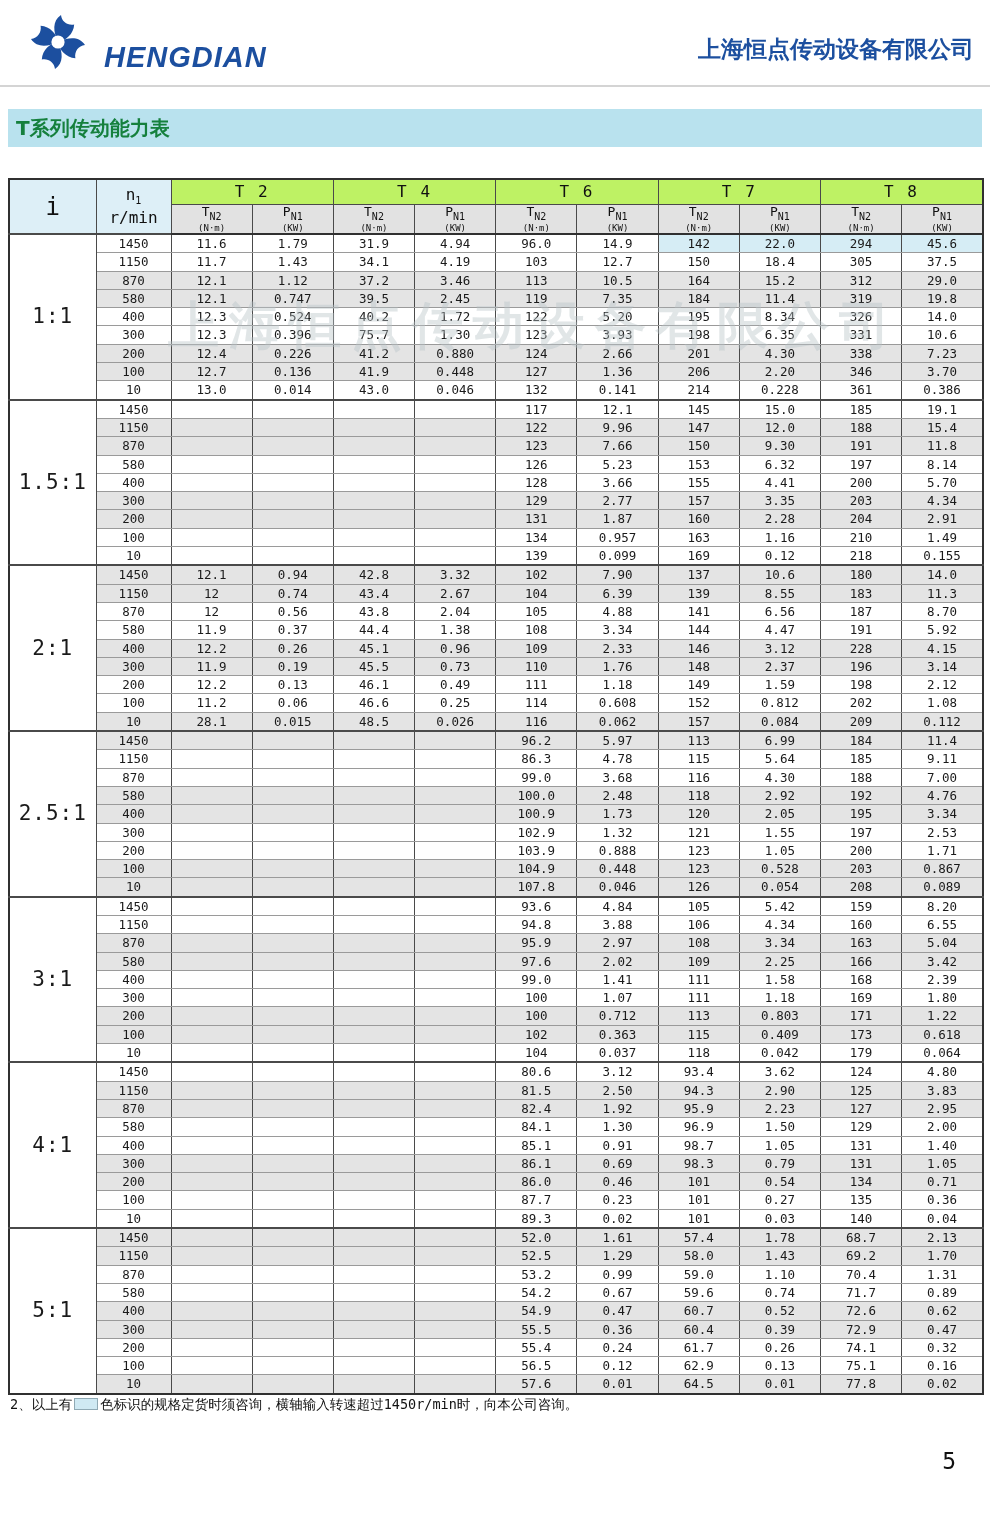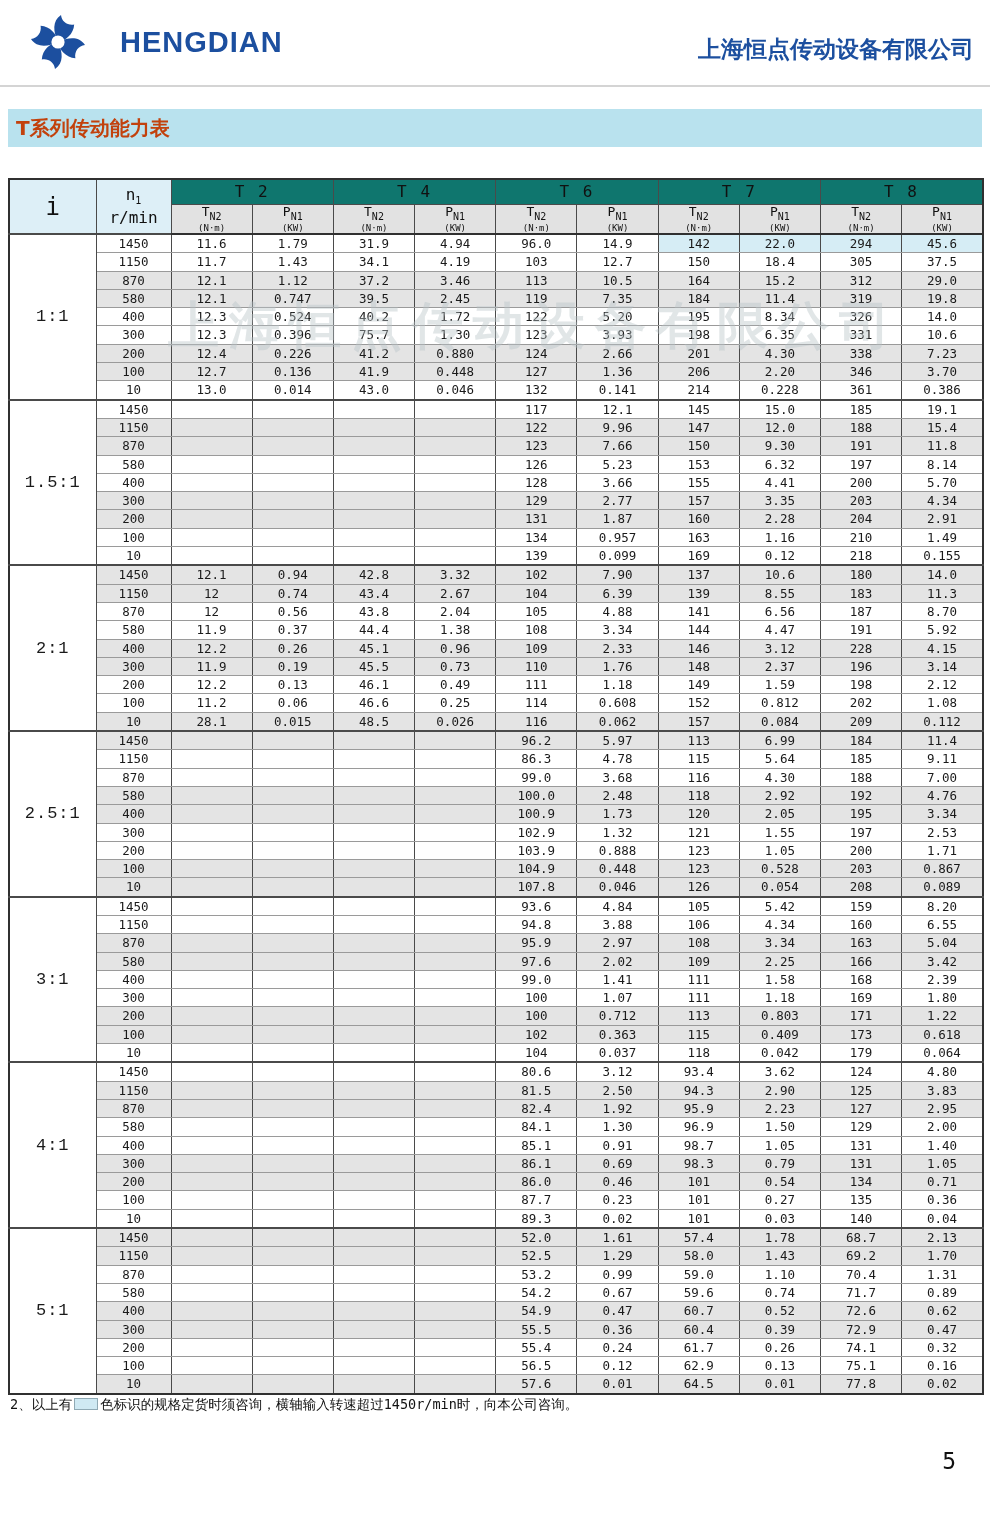--- a/index.html
+++ b/index.html
@@ -3,50 +3,50 @@
 <meta charset="utf-8">
 <style>
   * { box-sizing: border-box; }
   html,body { margin:0; padding:0; background:#ffffff; }
   .page {
     position:relative; width:990px; height:1513px; background:#fff; overflow:hidden;
     font-family:"DejaVu Sans","Liberation Sans",sans-serif; color:#111;
   }
   
   .hdr { position:absolute; top:0; left:0; width:990px; height:86px; }
-  .logo { position:absolute; left:28px; top:10px; display:flex; align-items:center; gap:32px; }
+  .logo { position:absolute; left:28px; top:10px; display:flex; align-items:flex-end; gap:16px;font-style:italic; }
   .logo svg { width:60px; height:64px; }
   .logo-text { font-size:29px; font-weight:600; letter-spacing:1px; color:#1c4f9f;
                font-family:"Liberation Sans","DejaVu Sans",sans-serif; }
   .company { position:absolute; right:16px; top:34px; font-size:23px; font-weight:bold; color:#1c4f9f; }
   .hdr-line { position:absolute; top:85px; left:0; width:990px; height:2px; background:#d4d4d4; }
   
   .banner { position:absolute; top:109px; left:8px; width:974px; height:38px; background:#b9e2ee;
-            font-size:20px; font-weight:bold; color:#c2410c; line-height:38px; padding-left:8px; }
+            font-size:20px; font-weight:bold; color:#15803d; line-height:38px; padding-left:8px; }
   
   .tablewrap { position:absolute; top:178px; left:8px; width:974px; }
   table.cap { border-collapse:collapse; width:974px; table-layout:fixed; border:2px solid #303030; }
   .cap th, .cap td { border-left:1px solid #4a4a4a; border-right:1px solid #4a4a4a;
                      padding:0; text-align:center; vertical-align:middle; overflow:hidden;
                      font-family:"DejaVu Sans Mono","Liberation Mono",monospace; }
   .cap thead th { border-top:1px solid #4a4a4a; border-bottom:1px solid #4a4a4a; font-weight:normal; }
   .cap thead tr.subrow th { border-bottom:2px solid #303030; }
   .i-h   { background:#ddeff7; font-size:24px; }
   .n1-h  { background:#ddeff7; font-size:16px; line-height:1.25; }
   .n1-h sub { font-size:10px; }
-  .g-h   { background:#0f766e; font-size:16px; height:25px; letter-spacing:2px; }
+  .g-h   { background:#bef264; font-size:16px; height:25px; letter-spacing:2px; }
   .sub-h { background:#e2e2e2; height:30px; font-size:13px; line-height:1; }
   .sub-h sub { font-size:10px; }
   .sub-h .unit { font-size:9px; margin-top:2px; letter-spacing:0; }
   .cap tbody td { height:17.3px; line-height:17.3px; font-size:12.5px; color:#1a1a1a;
                   border-top:1px solid #9a9a9a; border-bottom:1px solid #9a9a9a; background:#fff; }
   .cap tbody tr.sh td { background:#e4e4e4; }
   .cap tbody td.blank { background:#fff; }
   .cap tbody td.hl { background:#d6edf5; }
-  .cap tbody td.ratio { background:#fff !important; font-size:17px; letter-spacing:1px;font-family:Liberation Mono, monospace; }
+  .cap tbody td.ratio { background:#fff !important; font-size:21px; letter-spacing:1px; }
   .cap tbody tr.bs td { border-top:2px solid #4a4a4a; }
   
   .wm { position:absolute; top:114px; left:160px; z-index:5; pointer-events:none;
         font-size:51px; font-weight:bold; letter-spacing:10px; white-space:nowrap;
         color:#b9c4c8; opacity:0.42; }
   
   .notes { position:absolute; top:1391px; left:10px; font-size:13.5px; color:#111;
            font-family:"DejaVu Sans Mono","Liberation Mono",monospace; }
   .note { line-height:26px; white-space:nowrap; }
   .swatch { display:inline-block; width:24px; height:12px; background:#cfe9f3;

